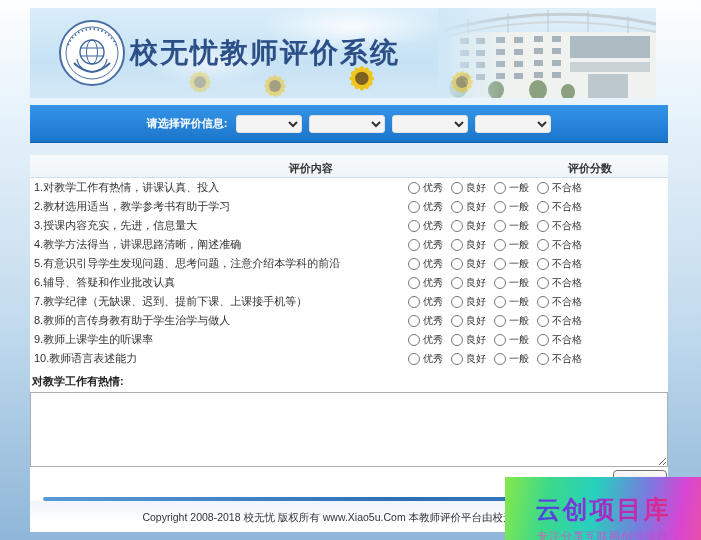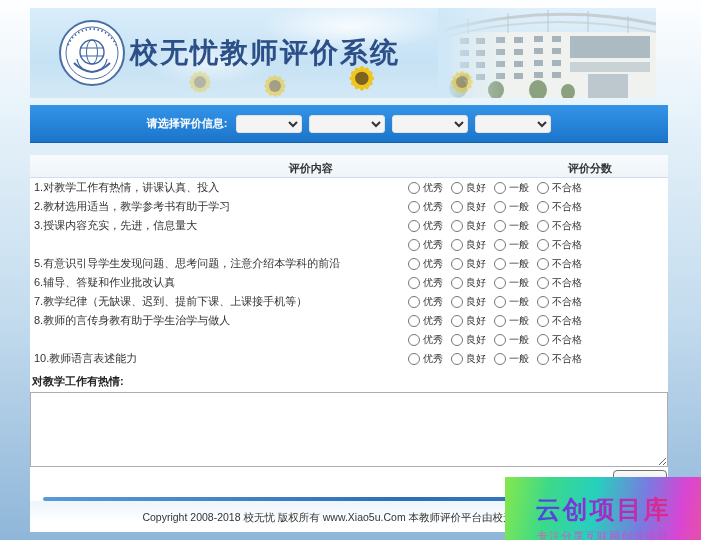--- a/index.html
+++ b/index.html
@@ -297,20 +297,21 @@
                 <span>一般</span>
               </label>
               <label class="radio-opt">
                 <input type="radio" name="q3" style="">
                 <span>不合格</span>
               </label>
             </span>
   </div>
 
   <div class="eval-row">
+    <span class="q-text">4.教学方法得当，讲课思路清晰，阐述准确</span>
     <span class="radio-group">
               <label class="radio-opt">
                 <input type="radio" name="q4" style="">
                 <span>优秀</span>
               </label>
               <label class="radio-opt">
                 <input type="radio" name="q4" style="">
                 <span>良好</span>
               </label>
               <label class="radio-opt">
@@ -406,20 +407,21 @@
                 <span>一般</span>
               </label>
               <label class="radio-opt">
                 <input type="radio" name="q8" style="">
                 <span>不合格</span>
               </label>
             </span>
   </div>
 
   <div class="eval-row">
+    <span class="q-text">9.教师上课学生的听课率</span>
     <span class="radio-group">
               <label class="radio-opt">
                 <input type="radio" name="q9" style="">
                 <span>优秀</span>
               </label>
               <label class="radio-opt">
                 <input type="radio" name="q9" style="">
                 <span>良好</span>
               </label>
               <label class="radio-opt">

